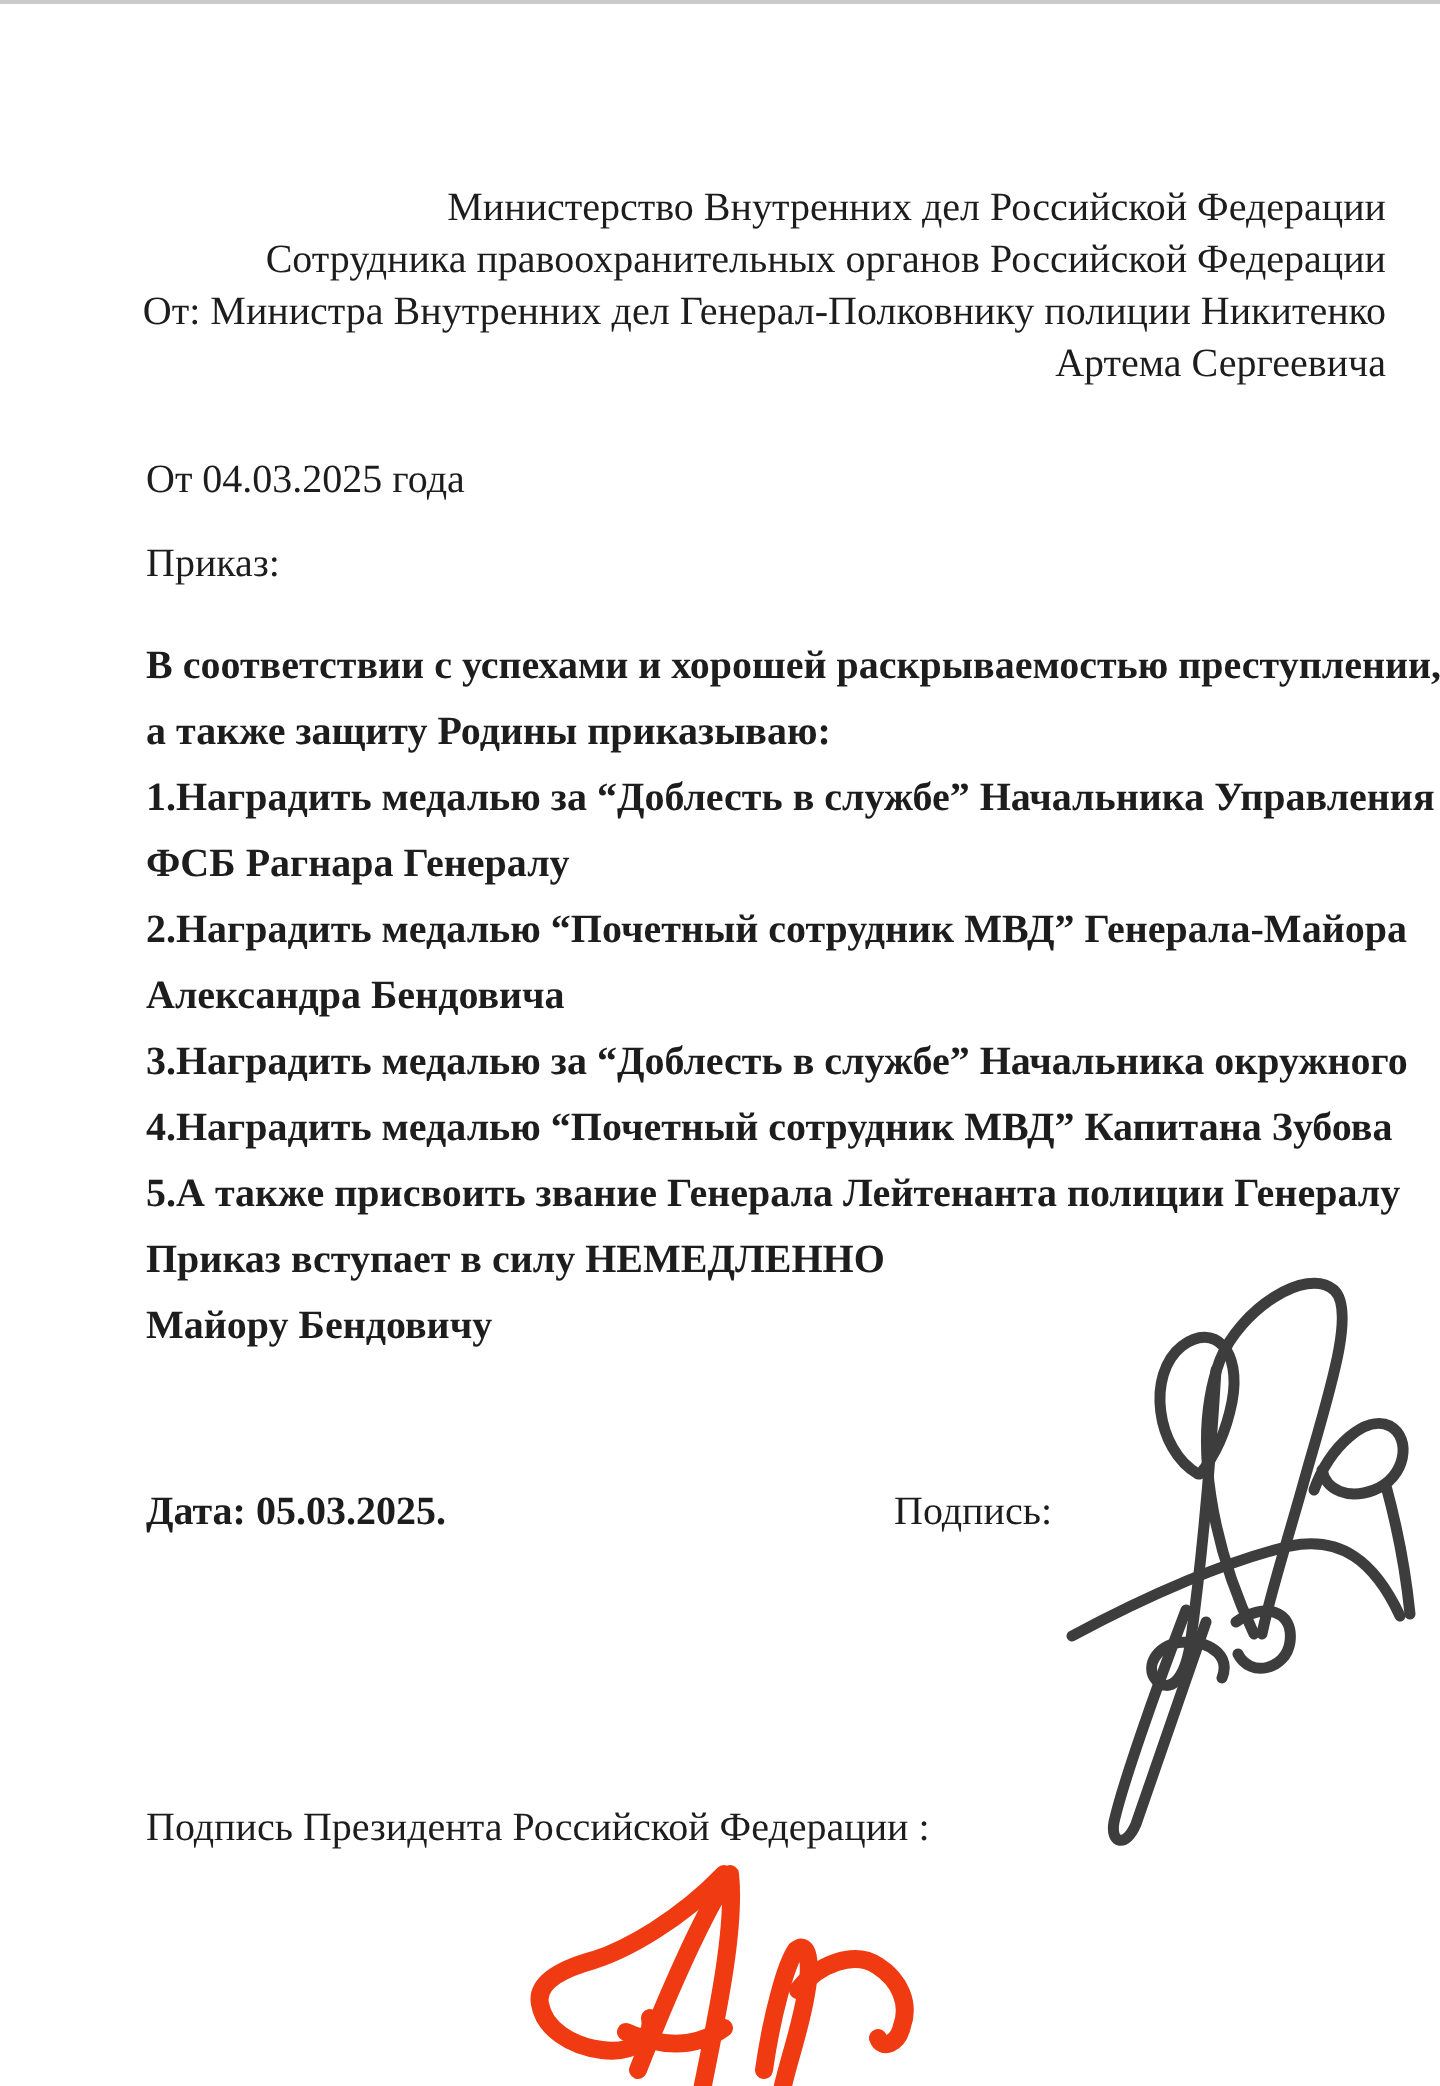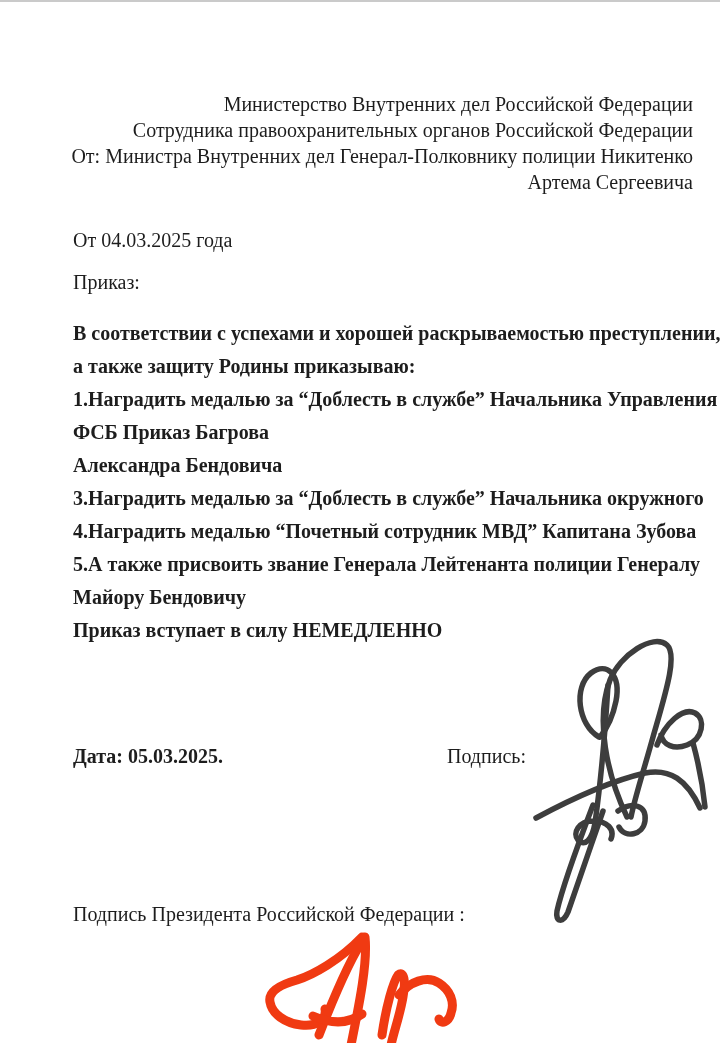--- a/index.html
+++ b/index.html
@@ -67,27 +67,28 @@
   </div>
 
   <div class="abs order-date">От 04.03.2025 года</div>
 
   <div class="abs order-label">Приказ:</div>
 
   <div class="abs body-block">
     <div class="body-line">В соответствии с успехами и хорошей раскрываемостью преступлении,</div>
     <div class="body-line">а также защиту Родины приказываю:</div>
     <div class="body-line">1.Наградить медалью за “Доблесть в службе” Начальника Управления</div>
-    <div class="body-line">ФСБ Приказ Багрова</div>
+    <div class="body-line">ФСБ Рагнара Генералу</div>
+    <div class="body-line">2.Наградить медалью “Почетный сотрудник МВД” Генерала-Майора</div>
     <div class="body-line">Александра Бендовича</div>
     <div class="body-line">3.Наградить медалью за “Доблесть в службе” Начальника окружного</div>
     <div class="body-line">4.Наградить медалью “Почетный сотрудник МВД” Капитана Зубова</div>
     <div class="body-line">5.А также присвоить звание Генерала Лейтенанта полиции Генералу</div>
+    <div class="body-line">Приказ вступает в силу НЕМЕДЛЕННО</div>
     <div class="body-line">Майору Бендовичу</div>
-    <div class="body-line">Приказ вступает в силу НЕМЕДЛЕННО</div>
   </div>
 
   <div class="abs footer-row">
     <span class="date-label">Дата: 05.03.2025.</span>
     <span class="sign-label">Подпись:</span>
   </div>
 
   <svg class="abs sig-minister" viewBox="0 0 195 300" width="195" height="300">
     <path stroke-width="5.5" d="M 21,193 C 60,172 100,155 130,148 C 155,143 172,155 185,183" stroke="#3d3d3d"></path>
     <path stroke-width="5.5" d="M 112,192 C 92,150 80,95 95,55 C 105,30 138,8 152,20 C 163,30 150,70 138,112 C 128,148 120,172 116,192" stroke="#3d3d3d"></path>

